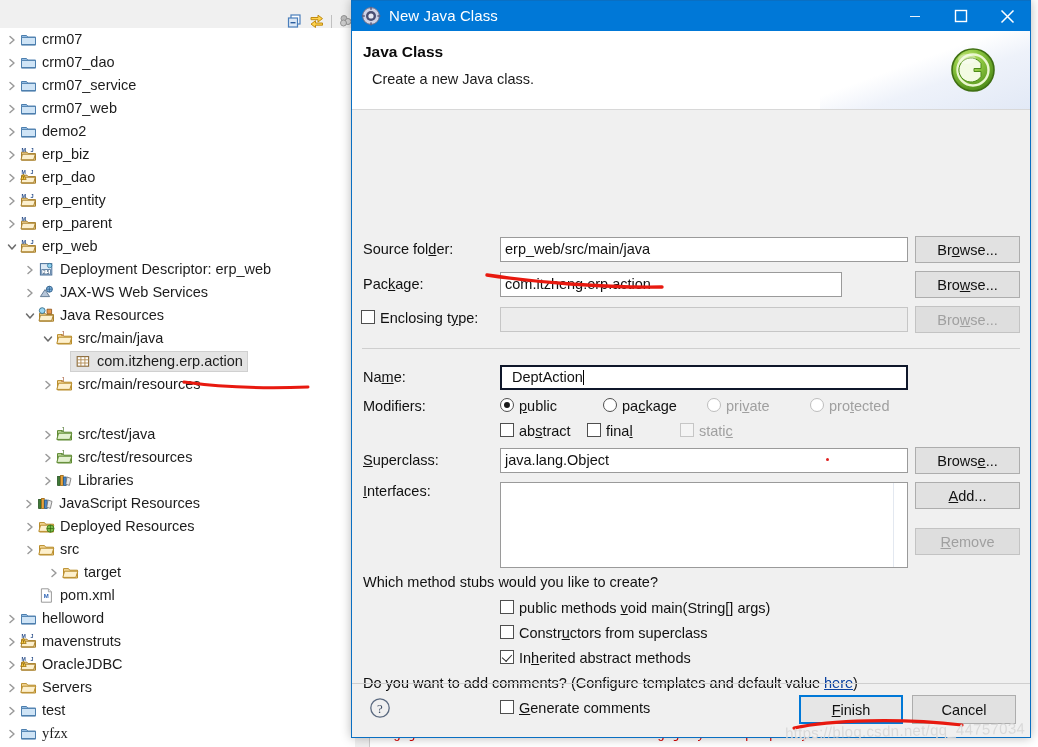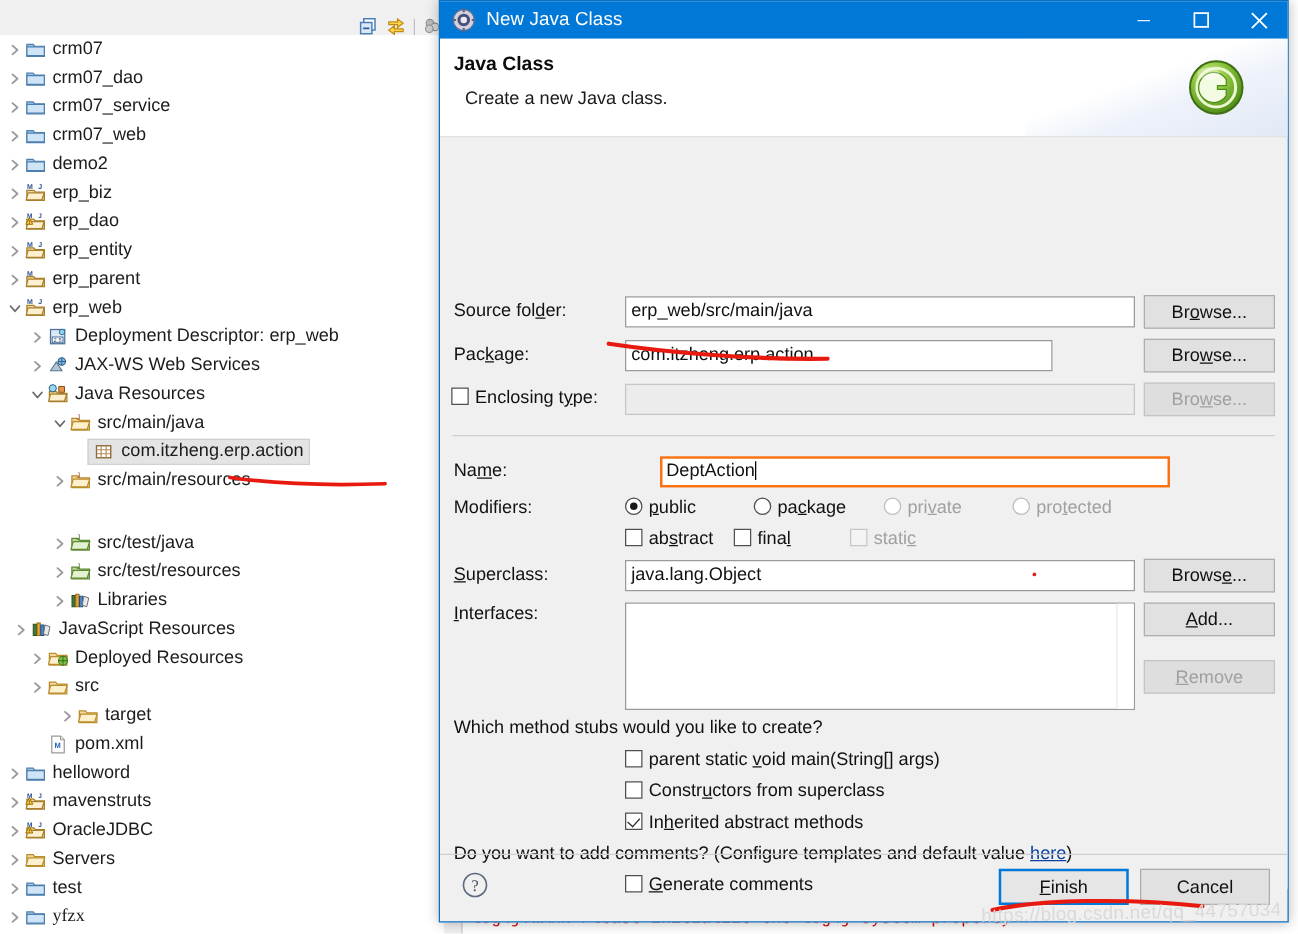--- a/index.html
+++ b/index.html
@@ -129,21 +129,21 @@
     position: absolute; font-size: 14.5px; color: #111; white-space: nowrap;
   }
   .lbl .mn { text-decoration: underline; text-underline-offset: 1px; }
 
   .field {
     position: absolute; box-sizing: border-box;
     height: 25px; background: #ffffff; border: 1px solid #9a9a9a;
     font-size: 14.5px; color: #111; line-height: 23px; padding: 0 4px;
     overflow: hidden; white-space: nowrap;
   }
-  .field.focused { border: 2px solid #f97316; line-height: 21px; padding: 0 3px; margin-left: 28px; }
+  .field.focused { border: 2px solid #0f172a; line-height: 21px; padding: 0 10px; }
   .field.disabled { background: #ececec; border-color: #c6c6c6; }
   .caret {
     display: inline-block; width: 1px; height: 15px; background: #000;
     vertical-align: -3px; margin-left: 0px;
   }
   .reddot {
     position: absolute; right: 78px; top: 9px;
     width: 3px; height: 3px; background: #e02020; border-radius: 50%;
   }
 
@@ -528,21 +528,21 @@
           <span class="tlabel-box">
             <span class="ticon"><svg width="17" height="17" viewBox="0 0 17 17">
                 <rect x="1.6" y="4.4" width="2.6" height="9" fill="#3f7a39" stroke="#24501f" stroke-width=".8"></rect>
               <rect x="4.6" y="3.4" width="2.6" height="10" fill="#e8a33d" stroke="#9a6610" stroke-width=".8"></rect>
               <rect x="7.6" y="5" width="2.6" height="8.4" fill="#4a86c7" stroke="#23547f" stroke-width=".8"></rect>
               <path d="M11 5 l4 1.4 l-1.6 7 l-3.6 -1.2 z" fill="#e9e9e9" stroke="#707070" stroke-width=".8"></path>
               </svg></span>
             <span class="tlabel">Libraries</span>
           </span>
         </div>
-        <div class="trow" style="padding-left: 9px;">
+        <div class="trow" style="padding-left: 9px; margin-left: 12px;">
           <span class="chev">
             <svg width="10" height="10" viewBox="0 0 10 10">
               <path d="M3 1.5 L7 5 L3 8.5" stroke="#9a9a9a" stroke-width="1.5" fill="none" stroke-linecap="round" stroke-linejoin="round"></path>
             </svg>
           </span>
           <span class="tlabel-box">
             <span class="ticon"><svg width="17" height="17" viewBox="0 0 17 17">
                 <rect x="1.6" y="4.4" width="2.6" height="9" fill="#3f7a39" stroke="#24501f" stroke-width=".8"></rect>
               <rect x="4.6" y="3.4" width="2.6" height="10" fill="#e8a33d" stroke="#9a6610" stroke-width=".8"></rect>
               <rect x="7.6" y="5" width="2.6" height="8.4" fill="#4a86c7" stroke="#23547f" stroke-width=".8"></rect>
@@ -873,21 +873,21 @@
         <span><span></span><span class="mn">A</span><span>dd...</span></span>
       </div>
       <div class="btn disabled" style="left:563px; top:418px; width:105px; height:27px;">
         <span><span></span><span class="mn">R</span><span>emove</span></span>
       </div>
 
       <div class="qtext" style="left:11px; top:464px;">Which method stubs would you like to create?</div>
 
       <div class="ctl" style="left:148px; top:490px;">
         <span class="cbox"></span>
-        <span class="cl"><span>parent static </span><span class="mn">v</span><span>oid main(String[] args)</span></span>
+        <span class="cl"><span>public methods </span><span class="mn">v</span><span>oid main(String[] args)</span></span>
       </div>
       <div class="ctl" style="left:148px; top:515px;">
         <span class="cbox"></span>
         <span class="cl"><span>Constr</span><span class="mn">u</span><span>ctors from superclass</span></span>
       </div>
       <div class="ctl" style="left:148px; top:540px;">
         <span class="cbox on"></span>
         <span class="cl"><span>In</span><span class="mn">h</span><span>erited abstract methods</span></span>
       </div>
 

